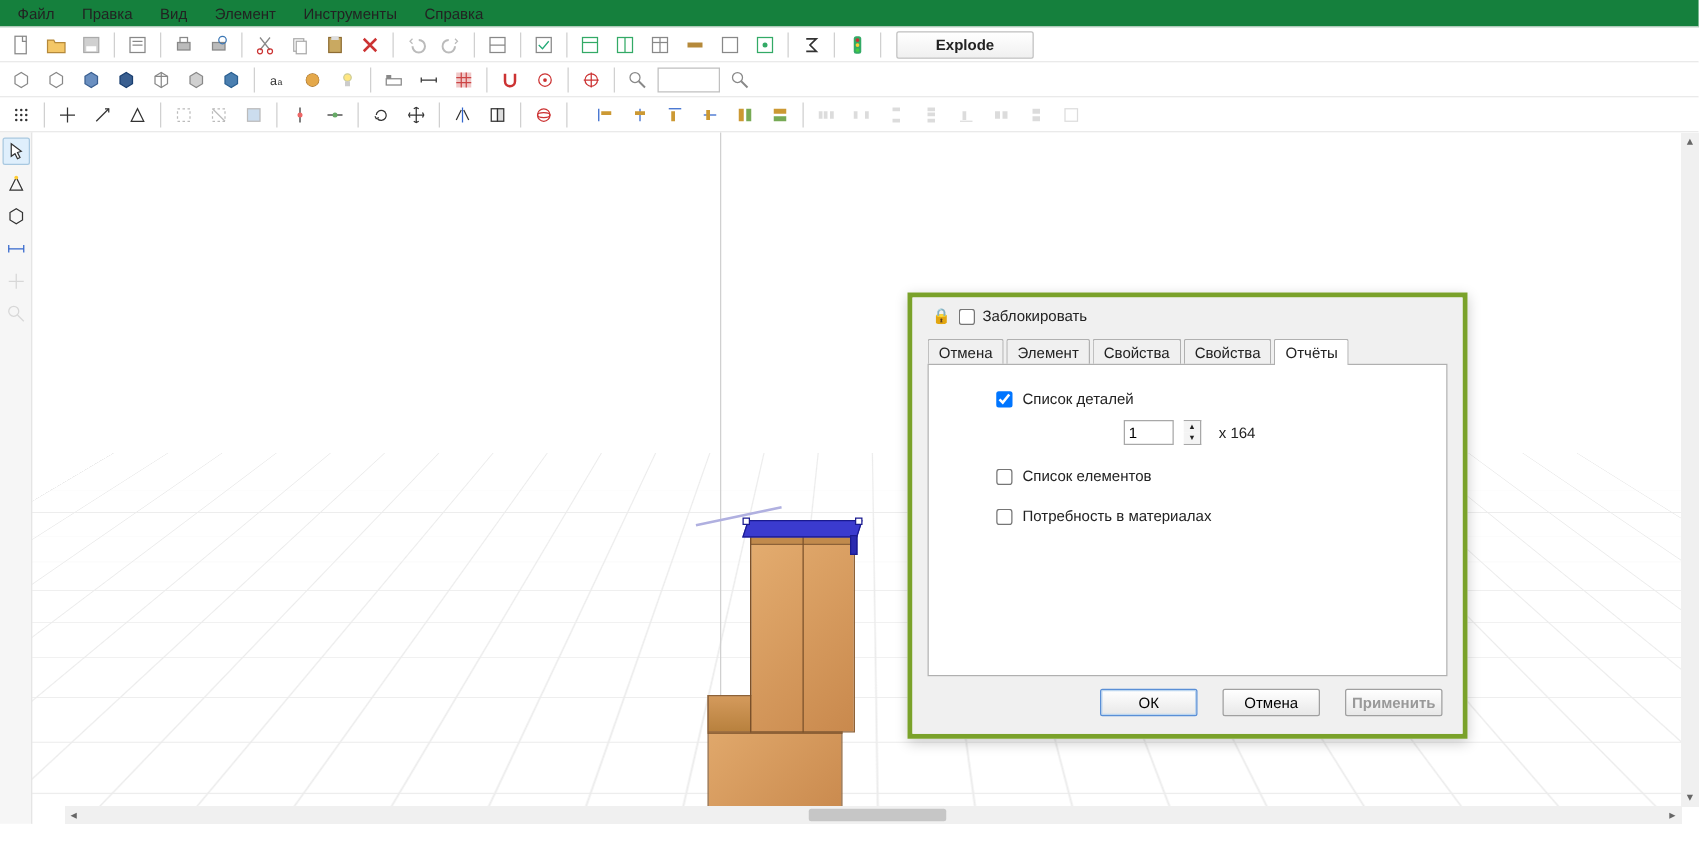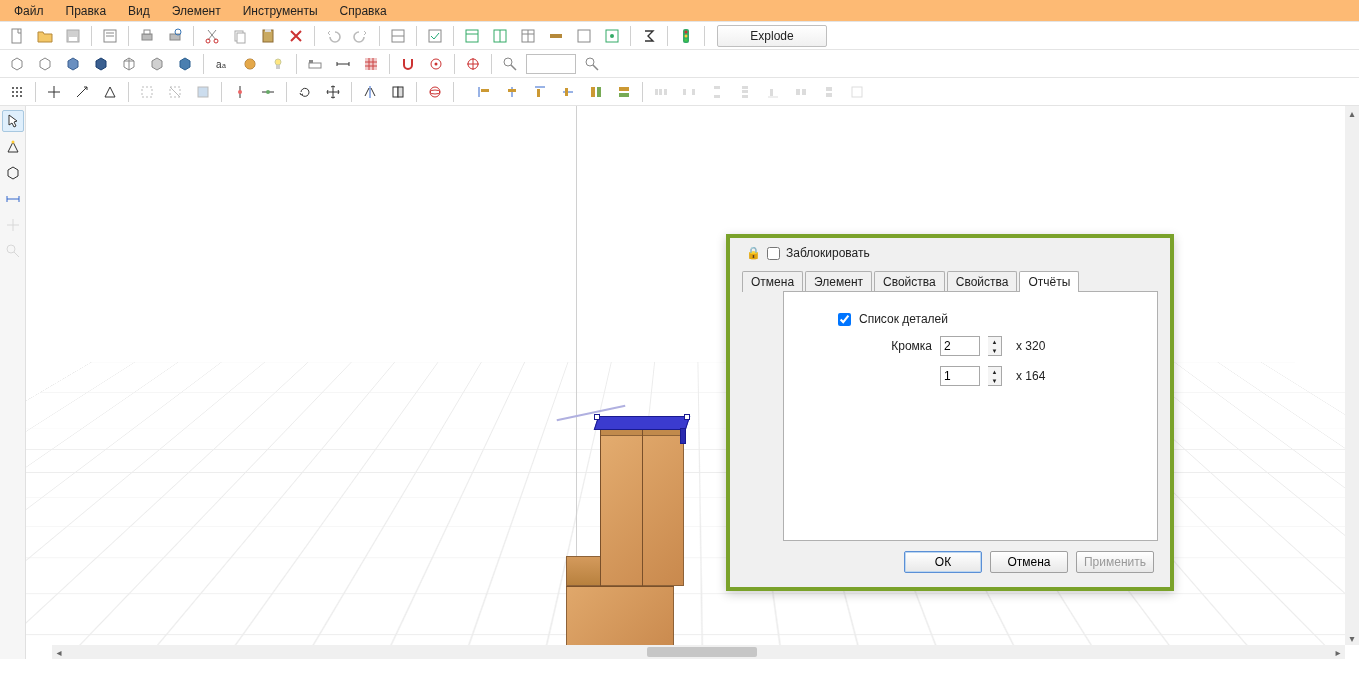--- a/index.html
+++ b/index.html
@@ -1,27 +1,27 @@
 <!DOCTYPE html>
 <html><head>
 <meta charset="utf-8">
 <style>
 * { box-sizing: border-box; margin: 0; padding: 0; font-family: "Segoe UI", Tahoma, sans-serif; }
 body { width: 1359px; height: 673px; background: #fff; overflow: hidden; font-size: 12px; color: #222; position: relative; }
 
 
-.menubar { display: flex; gap: 2px; padding: 2px 4px; background: #fdba74; border-bottom: 1px solid #e4e4e4; height: 22px; align-items: center; }
+.menubar { display: flex; gap: 2px; padding: 2px 4px; background: #15803d; border-bottom: 1px solid #e4e4e4; height: 22px; align-items: center; }
 .menubar span { padding: 2px 10px; border-radius: 2px; cursor: default; }
 
 
 .toolbar-row { display: flex; align-items: center; padding: 1px 3px; border-bottom: 1px solid #e4e4e4; height: 28px; gap: 0; background: #fff; }
 .tb-btn { width: 26px; height: 24px; display: flex; align-items: center; justify-content: center; border: 1px solid transparent; border-radius: 2px; margin: 0 1px; }
 .tb-sep { width: 1px; height: 20px; background: #d0d0d0; margin: 0 4px; }
 .tb-btn svg { width: 16px; height: 16px; }
-.explode-btn { width: 110px; height: 22px; border: 1px solid #bfbfbf; background: linear-gradient(#fff,#f0f0f0); border-radius: 2px; margin-left: 8px; font-size: 12px; text-align: center; line-height: 20px; }
+.explode-btn { width: 110px; height: 22px; border: 1px solid #bfbfbf; background: linear-gradient(#fff,#f0f0f0); border-radius: 2px; margin-left: 8px; font-size: 12px; text-align: center; line-height: 20px; font-weight: bold; }
 
 .search-box { width: 50px; height: 20px; border: 1px solid #c0c0c0; background: #fff; margin: 0 2px; }
 
 
 .workspace { position: relative; height: calc(100% - 22px - 28px*3 - 14px); display: flex; }
 .left-toolbar { width: 26px; background: #f6f6f6; border-right: 1px solid #e0e0e0; display: flex; flex-direction: column; align-items: center; padding-top: 4px; gap: 4px; }
 .left-toolbar .tb-btn { width: 22px; height: 22px; }
 .left-toolbar .active { border: 1px solid #a8c8e0; background: #dfeffc; }
 
 .canvas { flex: 1; position: relative; background: #fff; overflow: hidden; }
@@ -44,36 +44,36 @@
 .dlg-title { height: 28px; background: #c7dd93; color: #333; font-weight: 600; font-size: 14px; display: flex; align-items: center; justify-content: center; position: relative; }
 .dlg-close { position: absolute; right: 0; top: 0; width: 28px; height: 28px; background: #c94030; color: #fff; font-size: 14px; display: flex; align-items: center; justify-content: center; cursor: pointer; }
 .dlg-body { background: #f0f0f0; padding: 8px 12px 12px; }
 .lock-row { display: flex; align-items: center; gap: 6px; margin-bottom: 10px; margin-left: 4px; }
 .lock-row input { width: 13px; height: 13px; }
 .lock-icon { font-size: 12px; color: #666; }
 
 .tabs { display: flex; margin: 0 0 0 0; position: relative; top: 1px; }
 .tab { border: 1px solid #b0b0b0; border-bottom: none; padding: 3px 8px; background: #f0f0f0; font-size: 12px; margin-right: 2px; border-radius: 2px 2px 0 0; cursor: default; }
 .tab.active { background: #fff; position: relative; z-index: 2; }
-.tab-panel { border: 1px solid #b0b0b0; background: #fff; min-height: 250px; padding: 20px 18px; position: relative; z-index: 1; margin-left: 41px; }
+.tab-panel { border: 1px solid #b0b0b0; background: #fff; min-height: 250px; padding: 20px 18px; position: relative; z-index: 1; }
 
 .form-row { display: flex; align-items: center; gap: 8px; margin-bottom: 10px; font-size: 12px; }
 .form-row input[type=checkbox] { width: 13px; height: 13px; }
 .indent { margin-left: 46px; }
 .num-input { width: 40px; height: 20px; border: 1px solid #a8a8a8; padding: 0 3px; font-size: 12px; }
 .spin { display: inline-flex; flex-direction: column; border: 1px solid #a8a8a8; border-left: none; height: 20px; width: 14px; }
 .spin div { flex:1; display:flex; align-items:center; justify-content:center; font-size:6px; background:#f4f4f4; }
 .suffix { margin-left: 6px; }
 .label-right { text-align: right; width: 90px; }
 select.unit { width: 114px; height: 22px; border: 1px solid #a8a8a8; font-size: 12px; background: #fff; }
 
-.dlg-footer { display: flex; justify-content: flex-end; gap: 8px; padding: 10px 4px 2px; }
+.dlg-footer { display: flex; justify-content: flex-end; gap: 20px; padding: 10px 4px 2px; }
 .dlg-btn { width: 78px; height: 22px; border: 1px solid #a0a0a0; background: linear-gradient(#fff,#e8e8e8); font-size: 12px; border-radius: 2px; }
 .dlg-btn.primary { border: 1px solid #5a8fd6; box-shadow: 0 0 0 1px #bcd6f0 inset; }
-.dlg-btn.disabled { color: #999; }
+.dlg-btn.disabled { color: #999; font-weight: bold; }
 
 
 .hscroll { position: absolute; left: 26px; right: 14px; bottom: 0; height: 14px; background: #f0f0f0; display: flex; align-items: center; }
 .hscroll .thumb { position: absolute; left: 46%; width: 110px; height: 10px; background: #c6c6c6; border-radius: 2px; }
 .hscroll .arrow { width: 14px; height: 14px; display:flex; align-items:center; justify-content:center; color:#666; font-size:10px; }
 .vscroll { position: absolute; right: 0; top: 0; bottom: 14px; width: 14px; background: #f0f0f0; }
 .vscroll .arrow { position:absolute; width:14px; height:14px; display:flex; align-items:center; justify-content:center; color:#666; font-size:10px; }
 .vscroll .arrow.up { top:0; } .vscroll .arrow.down { bottom:0; }
 </style>
 </head>
@@ -607,39 +607,38 @@
           <div class="tab">Свойства</div>
           <div class="tab active">Отчёты</div>
         </div>
 
         <div class="tab-panel">
           <div class="form-row" style="margin-left:36px;">
             <input type="checkbox" checked="" style="">
             <span>Список деталей</span>
           </div>
           <div class="form-row indent" style="margin-left:70px;">
-            <span class="label-right" style="width:60px;">Кромка</span>
-            <input class="num-input" value="2" style="">
-            <div class="spin">
-                <div>▲</div>
-                <div>▼</div>
-              </div>
-            <span class="suffix">x 320</span>
-          </div>
-          <div class="form-row indent" style="margin-left:70px;">
             <span class="label-right" style="width:60px;"></span>
             <input class="num-input" value="1" style="">
             <div class="spin">
                 <div>▲</div>
                 <div>▼</div>
               </div>
             <span class="suffix">x 164</span>
           </div>
 
-
+          <div class="form-row" style="margin-left:36px; margin-top:18px;">
+            <input type="checkbox" style="">
+            <span>Список елементов</span>
+          </div>
+
+          <div class="form-row" style="margin-left:36px; margin-top:18px;">
+            <input type="checkbox" style="">
+            <span>Потребность в материалах</span>
+          </div>
         </div>
 
         <div class="dlg-footer">
           <button class="dlg-btn primary">ОК</button>
           <button class="dlg-btn">Отмена</button>
           <button class="dlg-btn disabled">Применить</button>
         </div>
       </div>
     </div>
 

